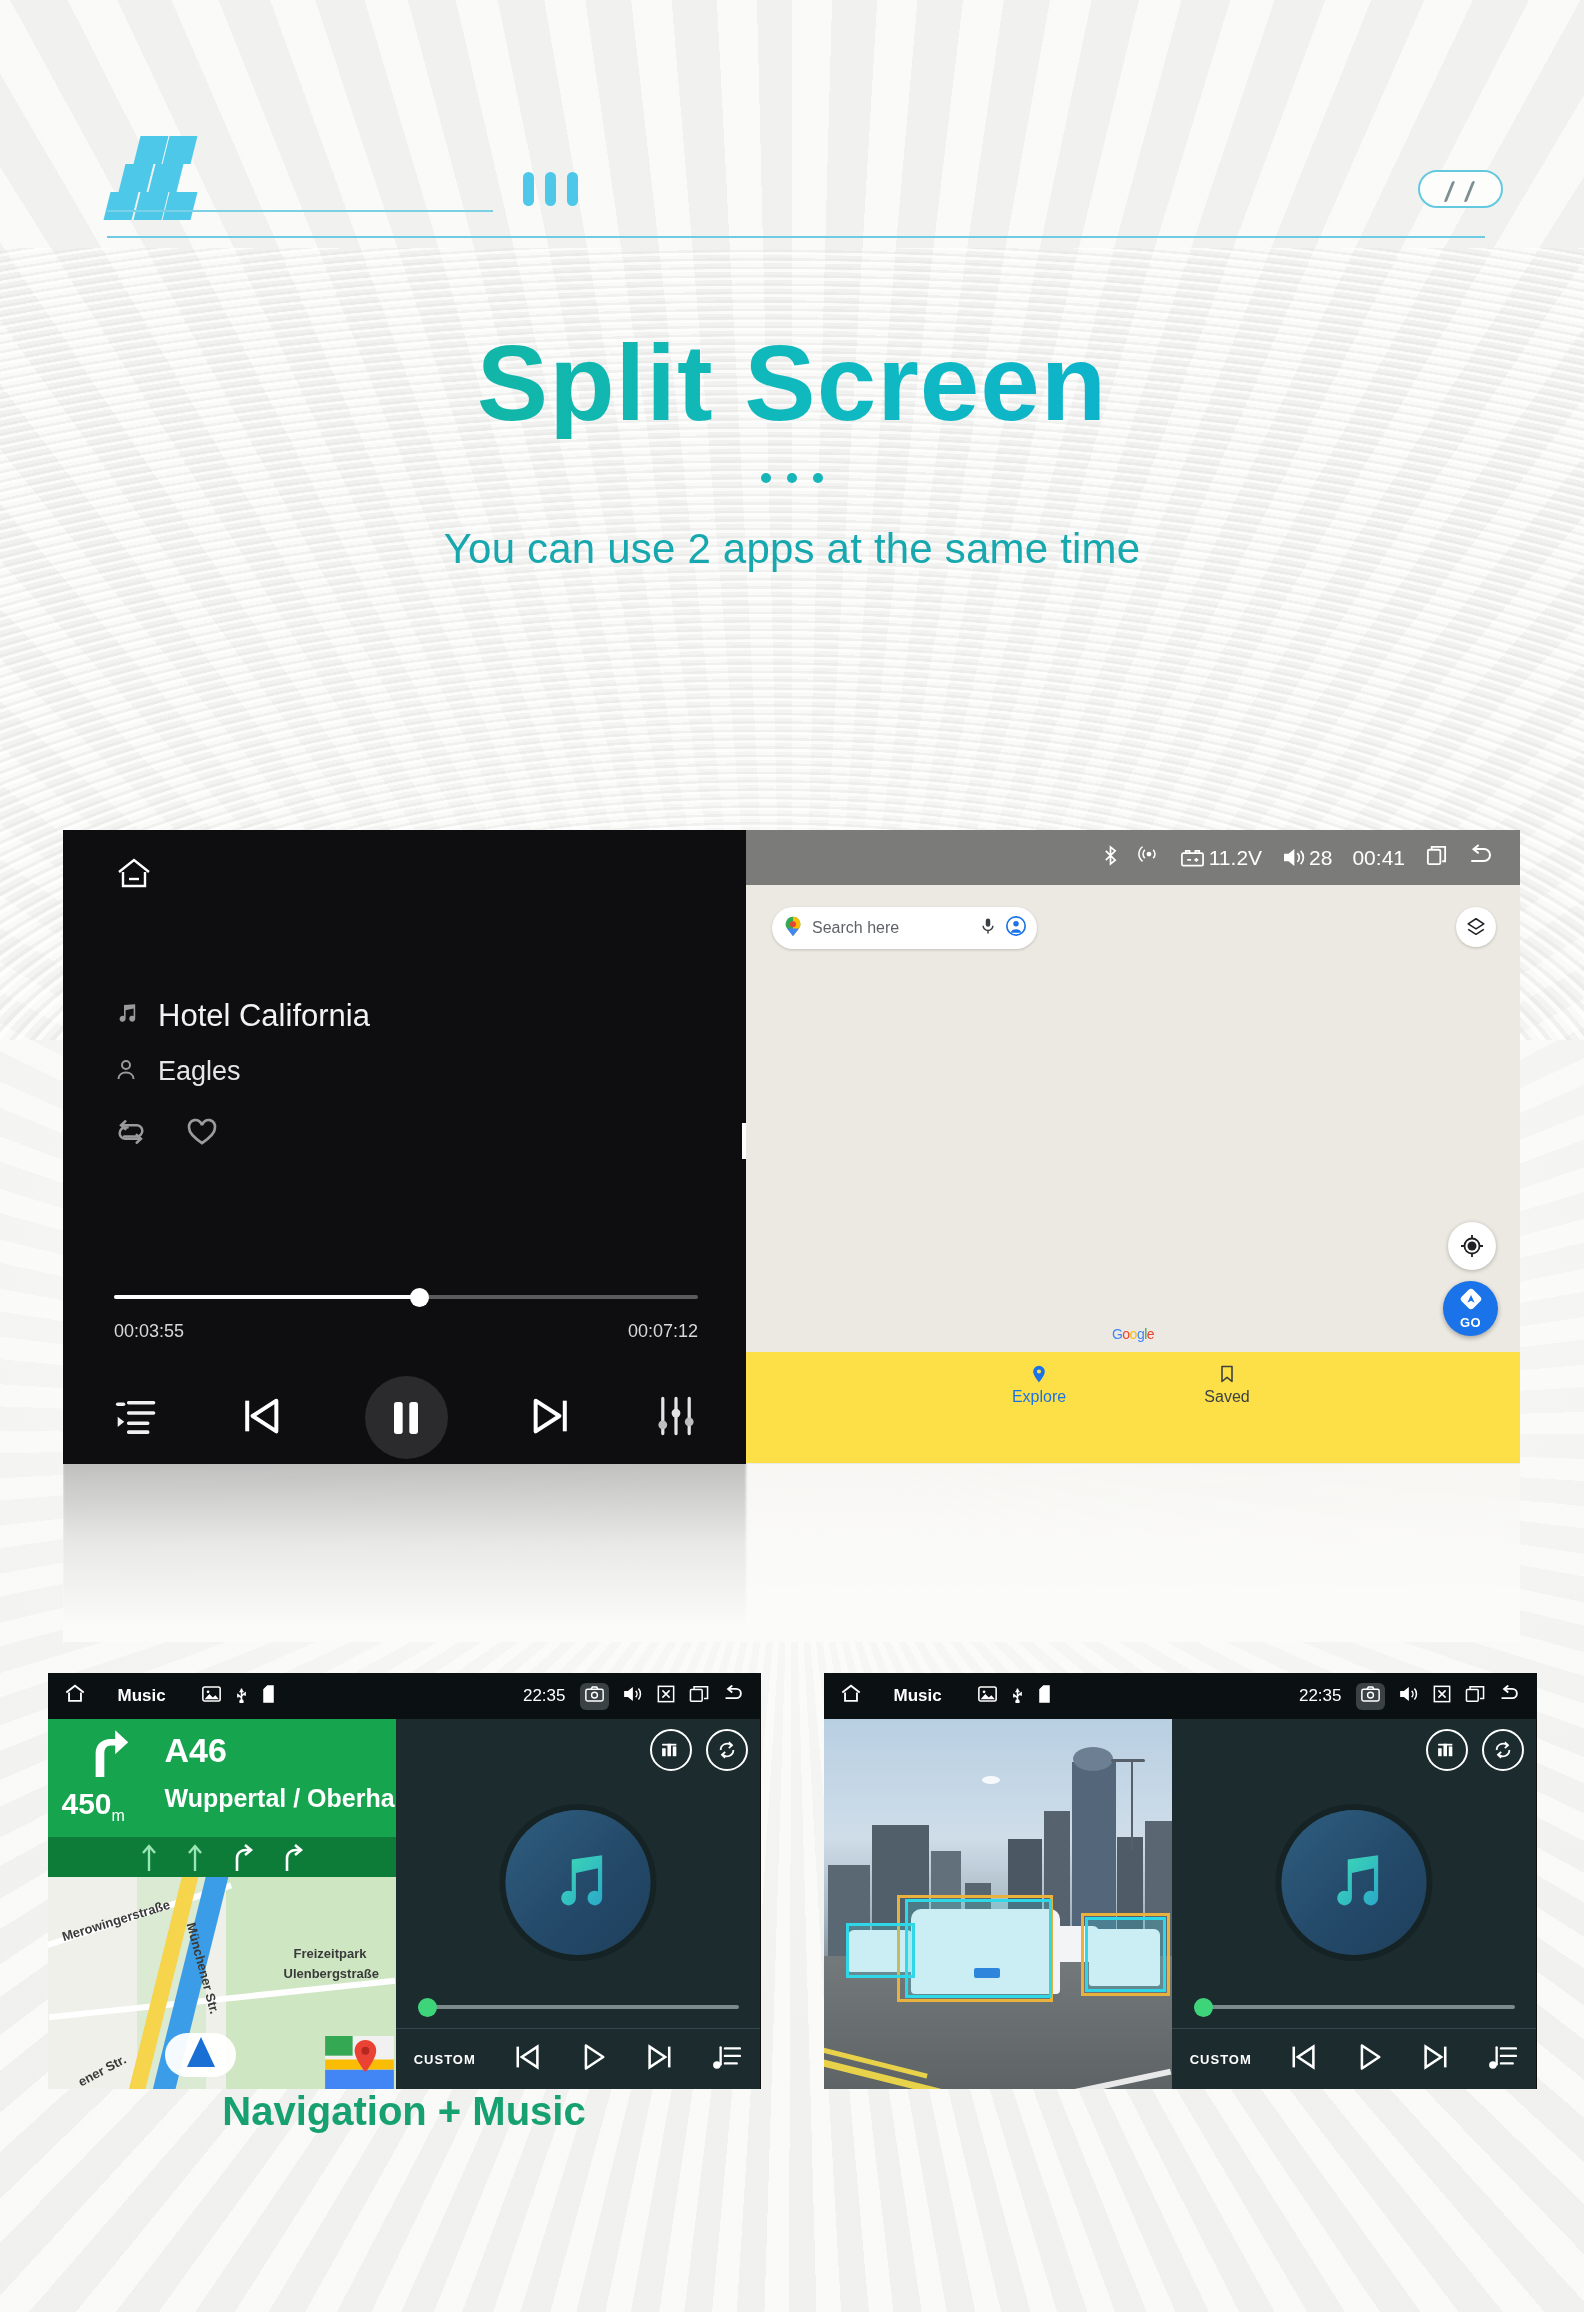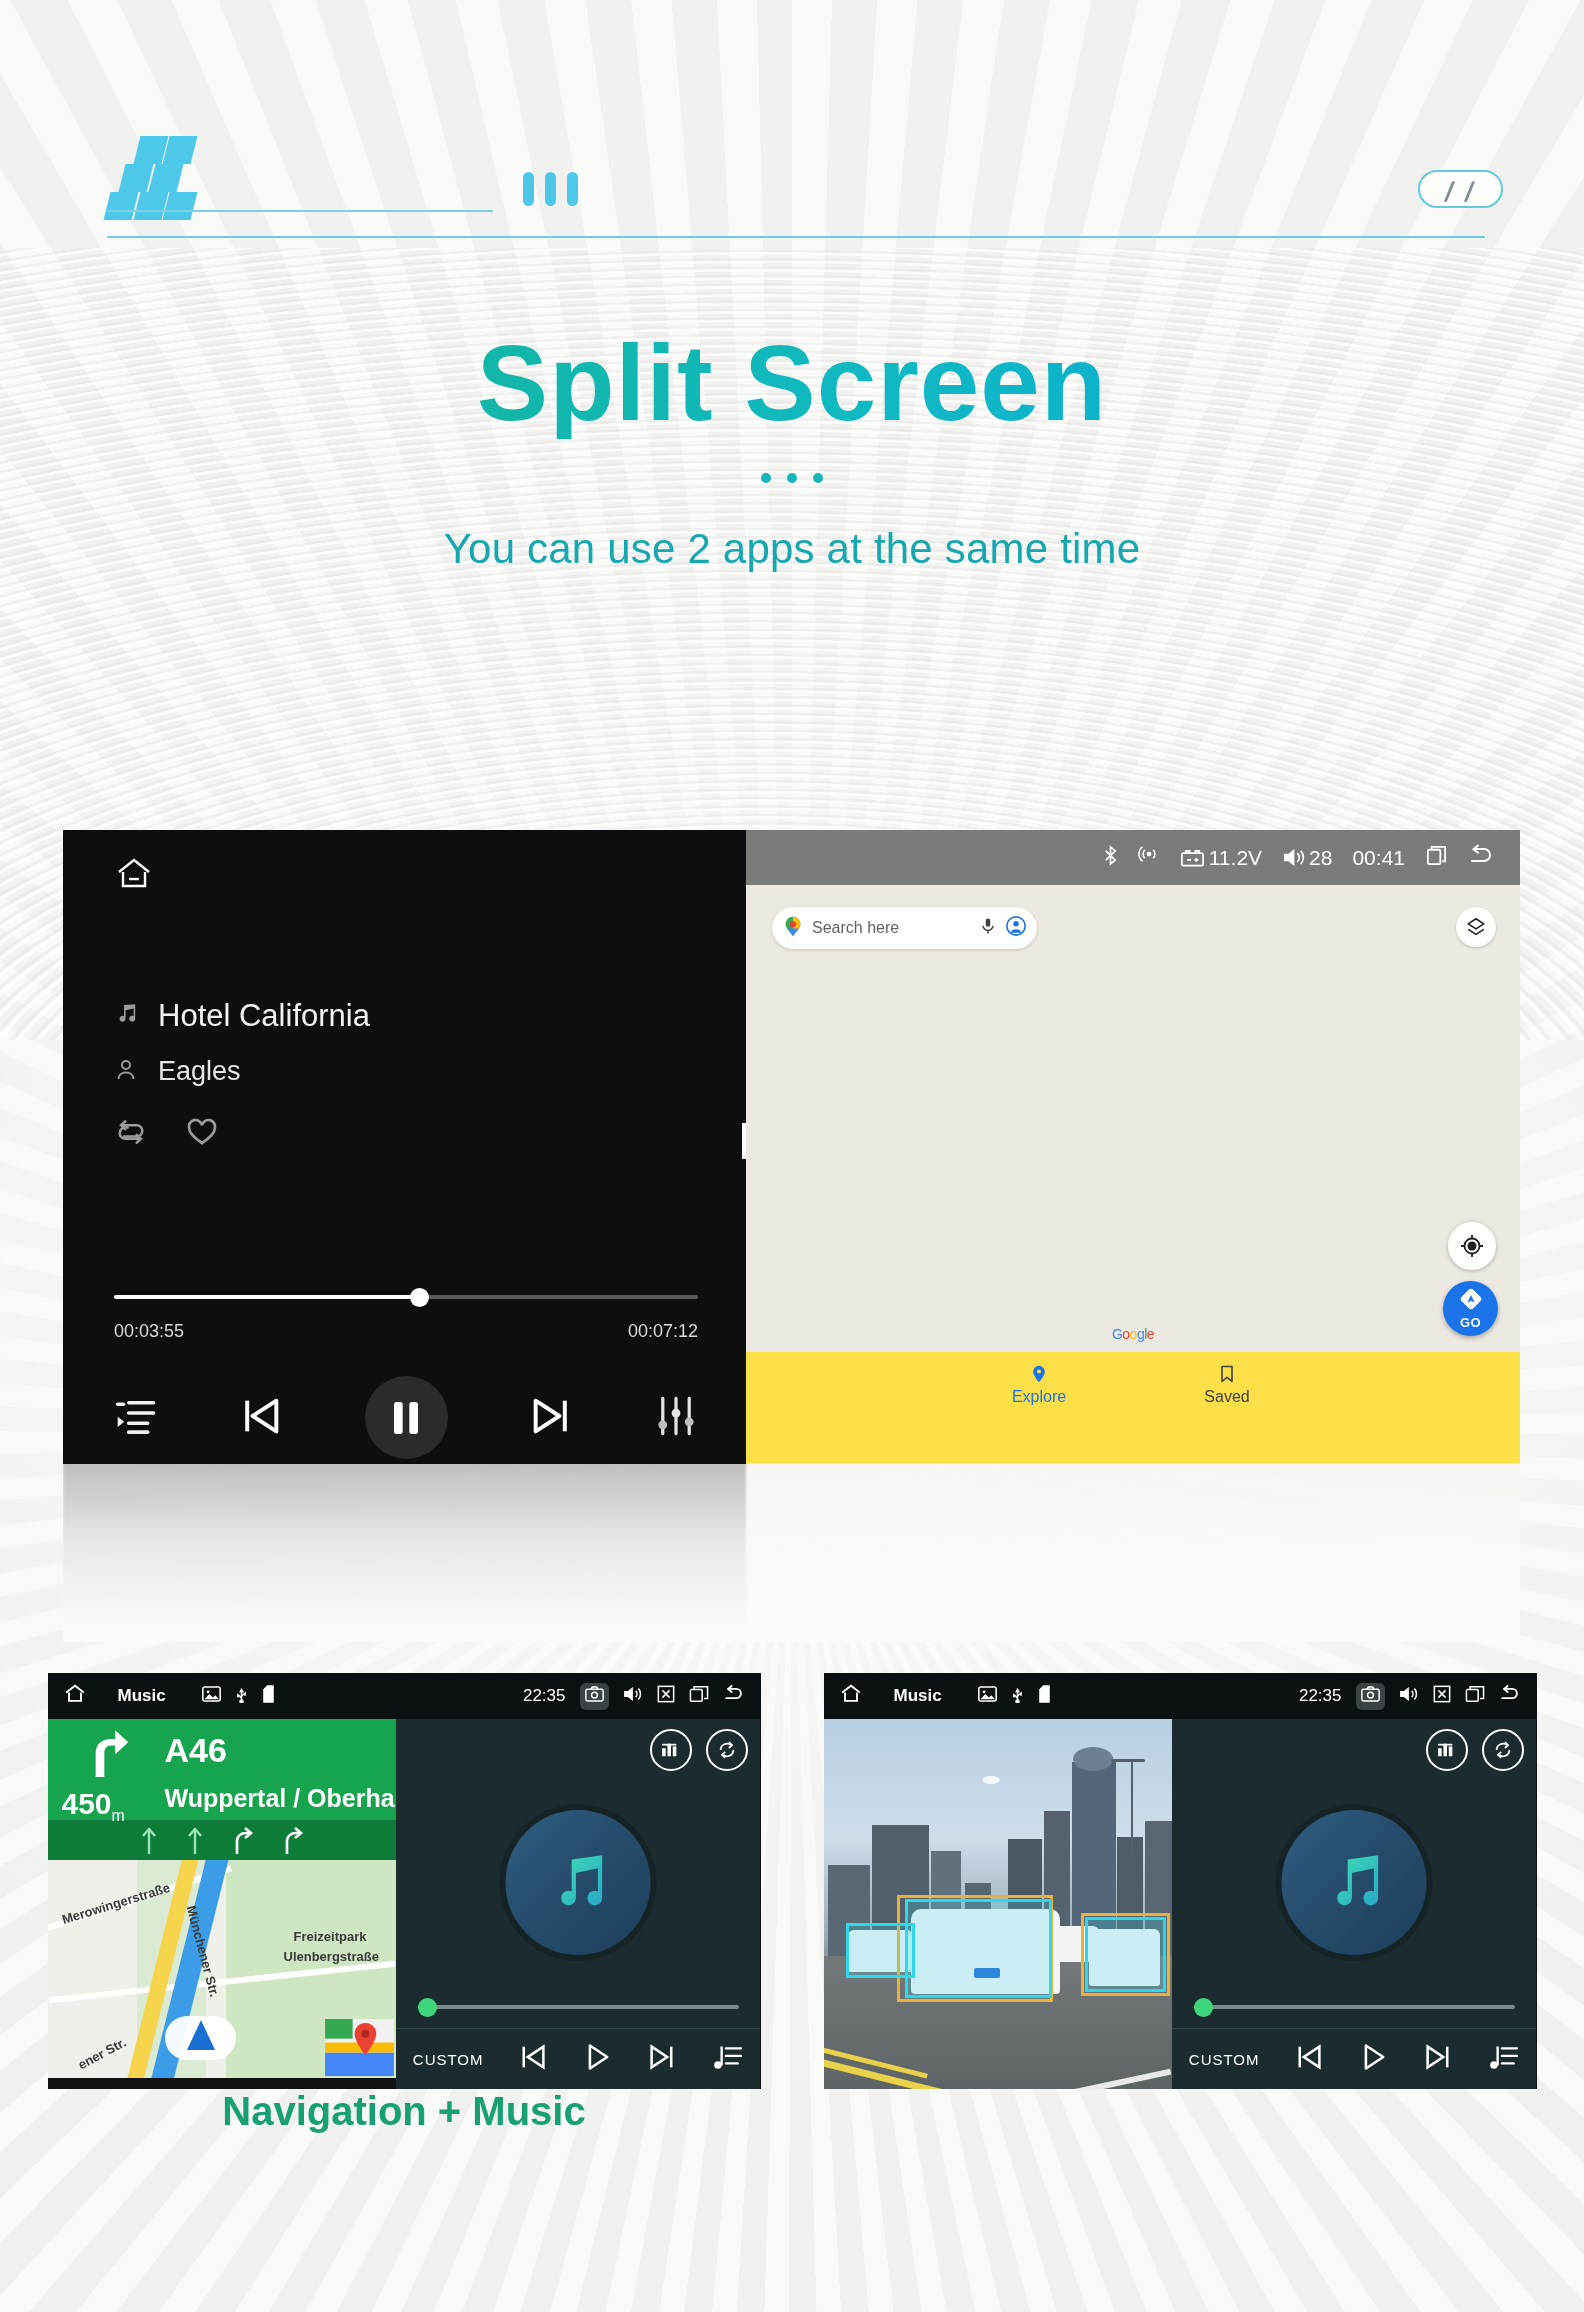--- a/index.html
+++ b/index.html
@@ -132,21 +132,21 @@
   .card { width: 713px; }
   .shot { width: 713px; height: 416px; background: #111; overflow: hidden; position: relative; }
   .shot-status { height: 46px; background: #0b1013; display: flex; align-items: center;
                  padding: 0 16px; gap: 14px; color: #fff; font-size: 17px; }
   .shot-status .grow { flex: 1; }
   .shot-body { display: flex; height: 370px; }
   .shot-left { width: 348px; position: relative; overflow: hidden; }
   .shot-right { width: 364px; position: relative; background: #1b2b2e; }
 
   
-  .nav-banner { height: 101px; background: #17a44f; position: relative; color: #fff; }
+  .nav-banner { height: 118px; background: #17a44f; position: relative; color: #fff; }
   .nav-banner .road { position: absolute; left: 117px; top: 12px; font-size: 34px; font-weight: 700; }
   .nav-banner .dist { position: absolute; left: 14px; top: 68px; font-size: 30px; font-weight: 700; text-align: right; }
   .nav-banner .dist sub { font-size: 16px; font-weight: 400; }
   .nav-banner .dest { position: absolute; left: 117px; top: 65px; font-size: 25px; font-weight: 700; white-space: nowrap; }
   .lane-bar { height: 40px; background: #0d7c39; display: flex; align-items: center;
               justify-content: center; gap: 26px; }
   .mini-map { position: relative; height: 218px; background: #eef0e9; overflow: hidden; }
   .mm-label { position: absolute; font-size: 13px; color: #3a3a3a; font-weight: 600; white-space: nowrap; }
   .mm-blue { position: absolute; width: 22px; height: 297px; background: #3b9de8; }
   .mm-yellow { position: absolute; width: 16px; height: 297px; background: #f6d44c; }
@@ -167,21 +167,21 @@
            width: 145px; height: 145px; border-radius: 50%;
            background: linear-gradient(135deg,#2f5e80 0%,#254b6b 50%,#1d3f5c 100%);
            display: flex; align-items: center; justify-content: center;
            box-shadow: 0 0 0 6px rgba(0,0,0,.18); }
   .mus-seek { position: absolute; left: 22px; top: 279px; width: 321px; height: 18px; }
   .mus-seek .tr { position: absolute; top: 7px; left: 0; width: 321px; height: 4px; background: #7d8a8c; border-radius: 2px; }
   .mus-seek .kn { position: absolute; top: 0; left: 0; width: 19px; height: 19px; border-radius: 50%; background: #3ed47a; }
   .mus-bar { position: absolute; left: 0; bottom: 0; width: 364px; height: 61px;
              border-top: 1px solid #33484b; display: flex; align-items: center;
              justify-content: space-around; color: #fff; }
-  .mus-bar .custom { font-size: 15px; letter-spacing: 1px; font-weight: 400; }
+  .mus-bar .custom { font-size: 13px; letter-spacing: 1px; font-weight: 700; }
 
   
   .adas { position: relative; width: 348px; height: 370px; overflow: hidden;
           background: linear-gradient(180deg,#b8cfe2 0%,#cfdde9 32%,#9fb0bb 56%,#7b7f80 72%,#6a6e70 100%); }
   .bld { position: absolute; bottom: 36%; background: #4e5c6a; }
   .car { position: absolute; background: #f2f4f6; border-radius: 6px 6px 3px 3px; }
   .bbox { position: absolute; border: 3px solid #2fd8e6; background: rgba(60,220,235,.22); }
   .bbox-y { position: absolute; border: 3px solid #e8b23c; }
   .road-adas { position: absolute; left: 0; bottom: 0; width: 348px; height: 36%;
                background: linear-gradient(180deg,#74797c 0%,#5e6366 100%); }

